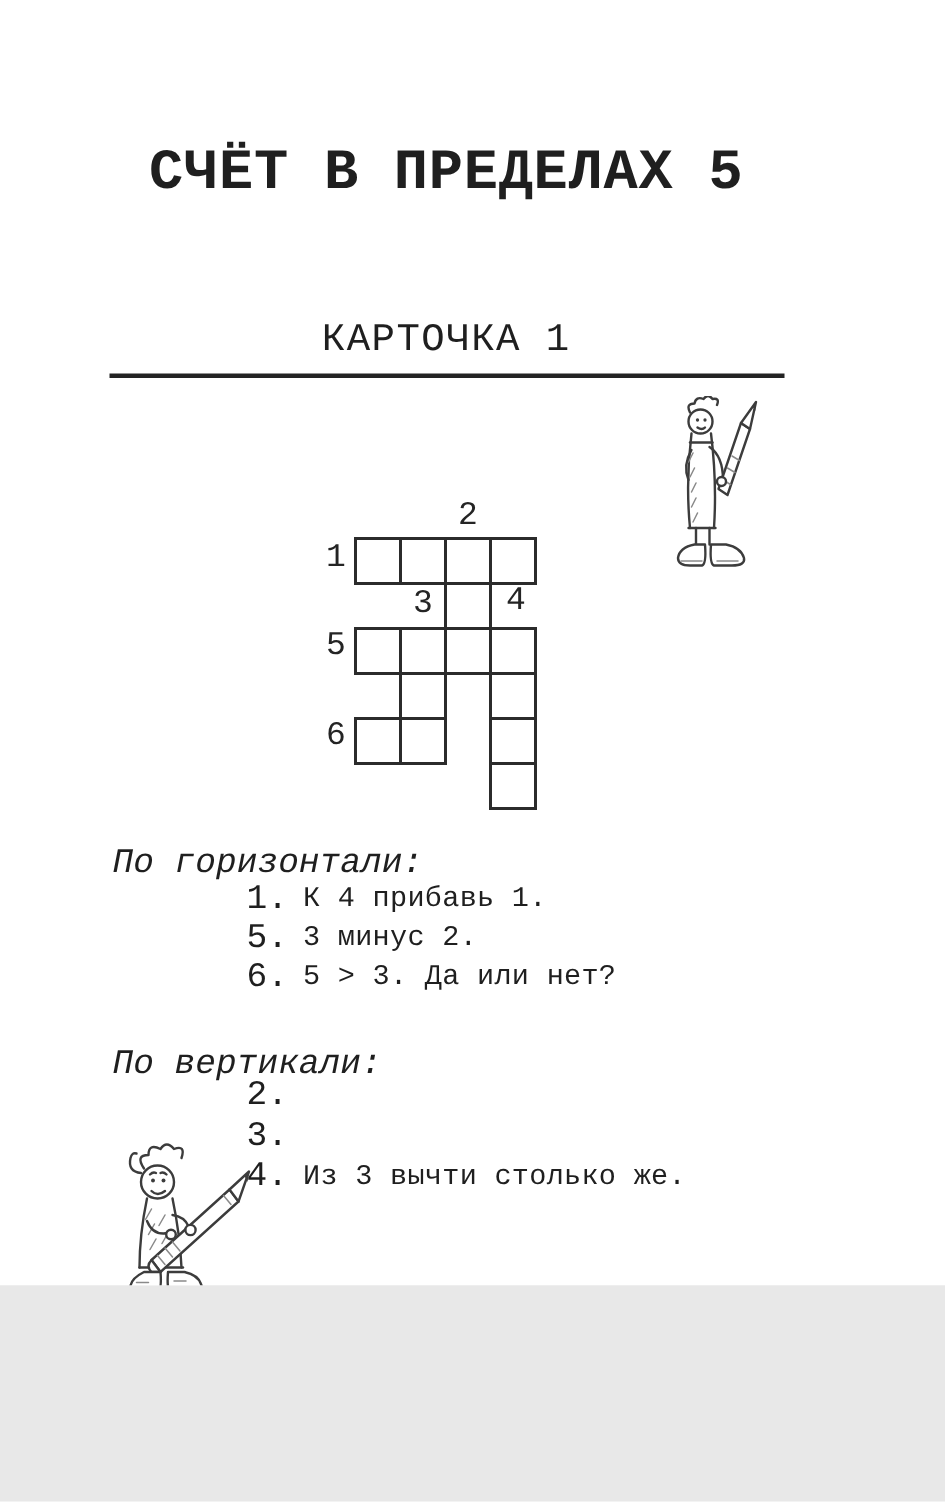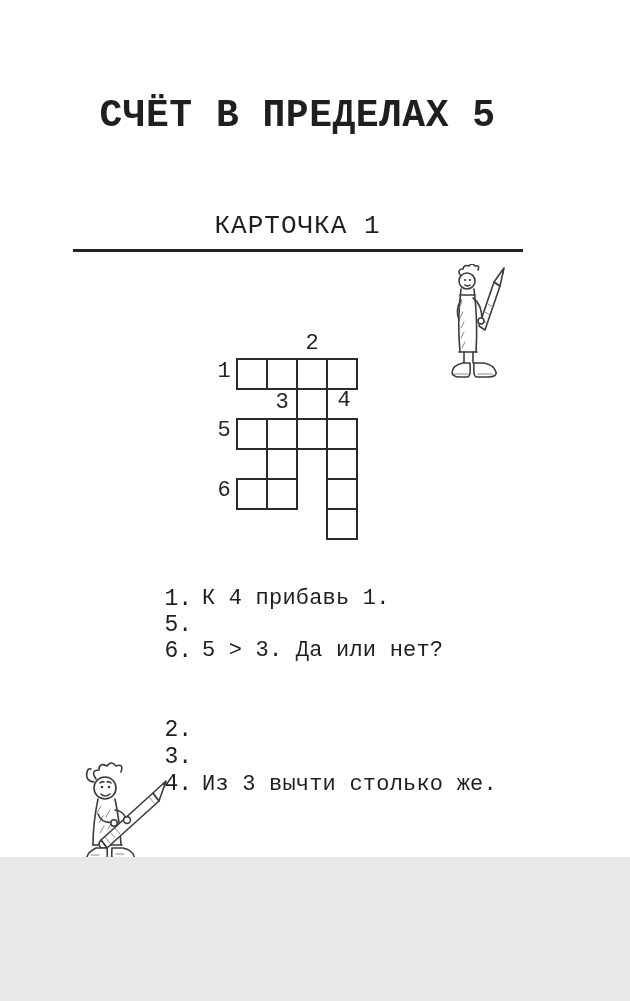--- a/index.html
+++ b/index.html
@@ -28,21 +28,21 @@
     transform:translateX(-50%);color:#242424;
   }
   .section-heading{left:75px;font-size:23px;font-style:italic;white-space:nowrap;}
   .clue-list{left:160px;width:365px;}
   .clue-row{display:flex;align-items:flex-start;}
   .clue-num{
     flex:0 0 32px;text-align:right;margin-right:10px;
     font-size:23px;
   }
   .clue-text{
-    flex:0 0 323px;font-size:22px;letter-spacing:.2px;
+    flex:0 0 323px;font-size:19px;letter-spacing:.2px;
     text-align:justify;text-align-last:left;
   }
   .across-list{top:586px;}
   .across-list .clue-row{line-height:26px;}
   .across-list .clue-num,.across-list .clue-text{line-height:26px;}
   .down-list{top:717px;}
   .down-list .clue-row{line-height:27px;}
   .down-list .clue-num,.down-list .clue-text{line-height:27px;}
   .page-number{top:891px;font-size:24px;}
   .figure{position:absolute;}
@@ -112,34 +112,37 @@
       <path class="sk" d="M13 36 q-6 10 -2 20"></path>
       <circle class="skf" cx="33" cy="57" r="3"></circle>
 
       <path class="sk" d="M16 88 v11 M25 88 v11"></path>
       <path class="skf" d="M15 99 q-10 2 -11 9 q0 5 8 5 h8 q3 -1 2 -14 z"></path>
       <path class="skf" d="M26 99 q-1 13 2 14 h12 q9 0 8 -5 q-2 -7 -12 -9 z"></path>
       <path class="skh" d="M6 110 h14 M30 110 h14"></path>
     </svg>
   </div>
 
+  <div class="abs section-heading" style="top:562px;">По горизонтали:</div>
   <div class="abs clue-list across-list">
     <div class="clue-row">
       <span class="clue-num">1.</span>
       <span class="clue-text">К 4 прибавь 1.</span>
     </div>
     <div class="clue-row">
       <span class="clue-num">5.</span>
+      <span class="clue-text">3 минус 2.</span>
     </div>
     <div class="clue-row">
       <span class="clue-num">6.</span>
       <span class="clue-text">5 &gt; 3. Да или нет?</span>
     </div>
   </div>
 
+  <div class="abs section-heading" style="top:696px;">По вертикали:</div>
   <div class="abs clue-list down-list">
     <div class="clue-row">
       <span class="clue-num">2.</span>
     </div>
     <div class="clue-row">
       <span class="clue-num">3.</span>
     </div>
     <div class="clue-row">
       <span class="clue-num">4.</span>
       <span class="clue-text">Из 3 вычти столько же.</span>

